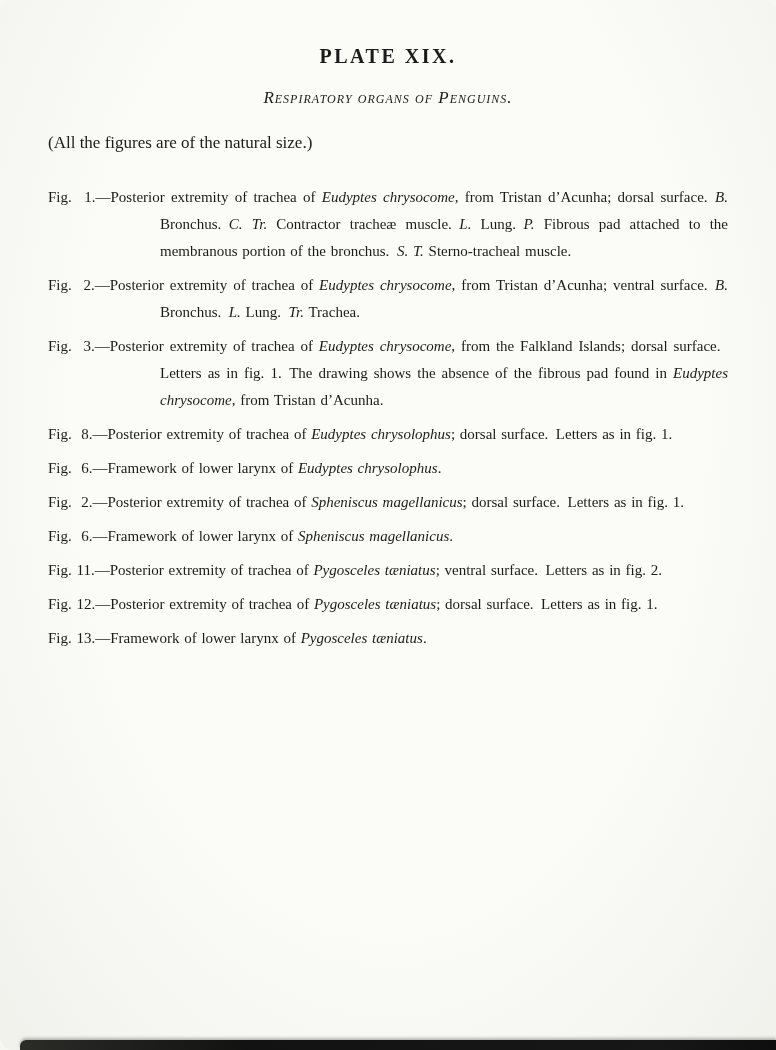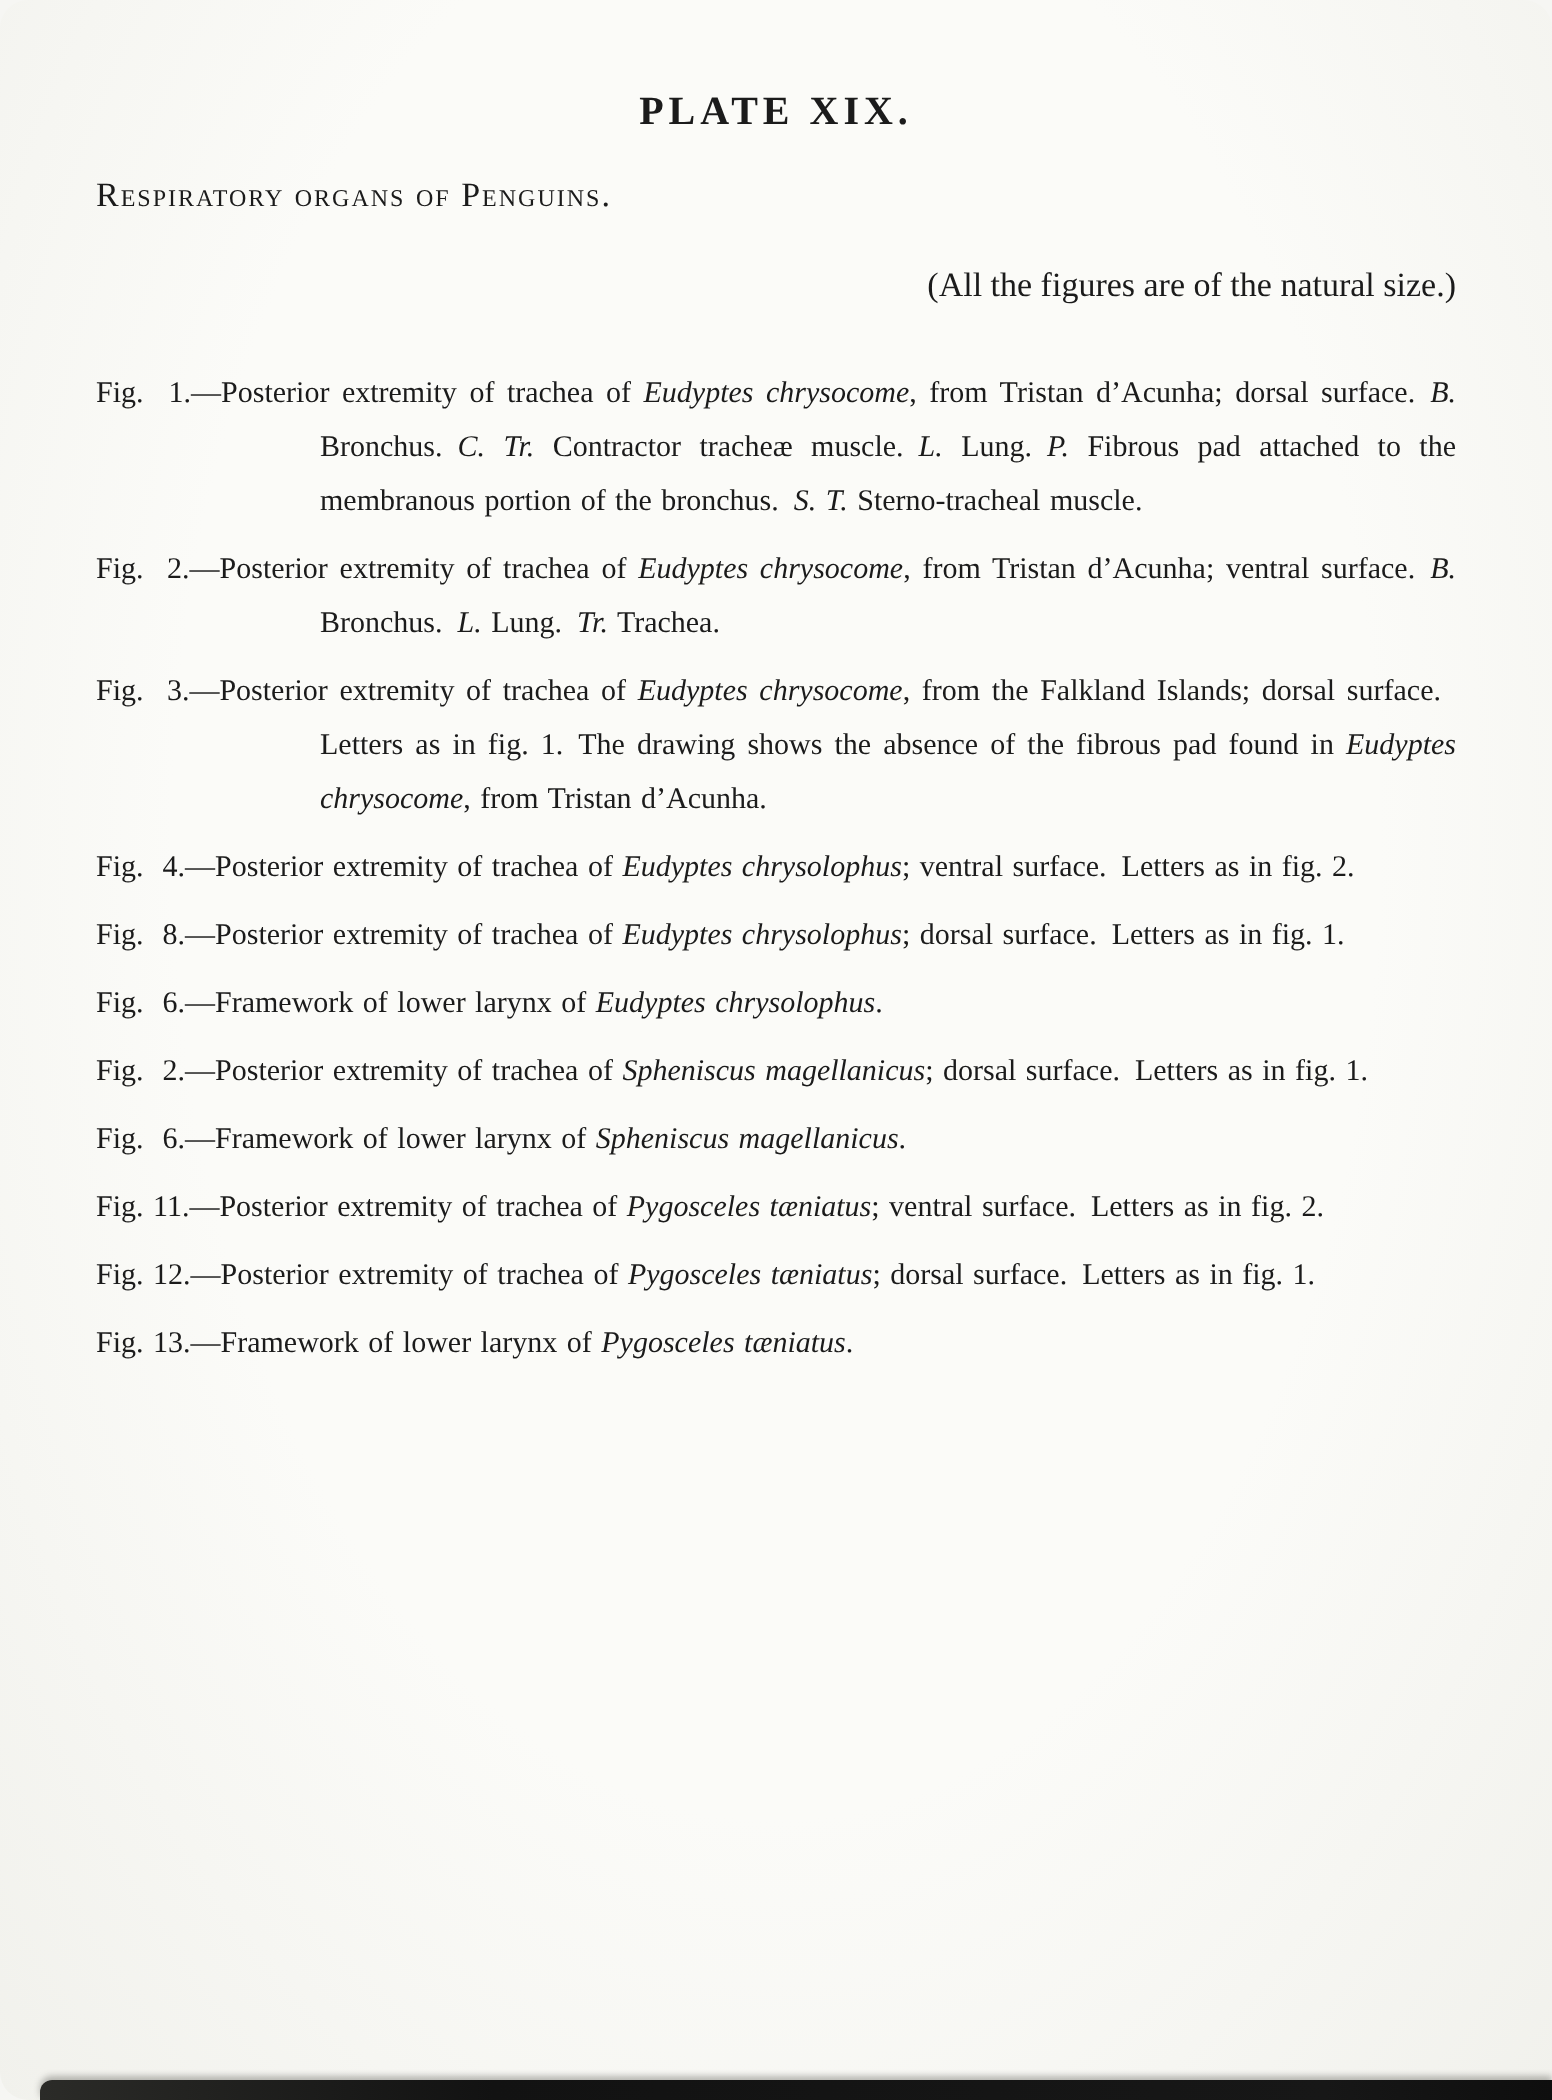--- a/index.html
+++ b/index.html
@@ -25,28 +25,30 @@
   }
   .title {
     text-align: center;
     font-size: 20px;
     line-height: 24px;
     letter-spacing: 2.5px;
     font-weight: 600;
     margin: 0 0 20px 0;
   }
   .subtitle {
+    text-align: center;
     font-variant: small-caps;
     font-size: 17px;
     line-height: 20px;
     letter-spacing: 1px;
     margin: 0 0 24px 0;
+    font-style: italic;
   }
   .note {
-    text-align: right;
+    text-align: left;
     font-size: 17px;
     line-height: 22px;
     margin: 0 0 30px 0;
   }
   .figures {
     display: block;
   }
   .entry {
     margin: 0 0 7px 0;
     padding-left: 112px;
@@ -79,21 +81,20 @@
 <div class="page">
   <header>
     <div class="title">PLATE XIX.</div>
     <div class="subtitle">Respiratory organs of Penguins.</div>
     <div class="note">(All the figures are of the natural size.)</div>
   </header>
   <main class="figures">
       <p class="entry"><span class="fig-label">Fig.  1.</span><span class="rm">—Posterior extremity of trachea of </span><span class="it">Eudyptes chrysocome</span><span class="rm">, from Tristan d’Acunha; dorsal surface. </span><span class="it">B.</span><span class="rm"> Bronchus. </span><span class="it">C. Tr.</span><span class="rm"> Contractor tracheæ muscle. </span><span class="it">L.</span><span class="rm"> Lung. </span><span class="it">P.</span><span class="rm"> Fibrous pad attached to the membranous portion of the bronchus. </span><span class="it">S. T.</span><span class="rm"> Sterno-tracheal muscle.</span></p>
       <p class="entry"><span class="fig-label">Fig.  2.</span><span class="rm">—Posterior extremity of trachea of </span><span class="it">Eudyptes chrysocome</span><span class="rm">, from Tristan d’Acunha; ventral surface. </span><span class="it">B.</span><span class="rm"> Bronchus. </span><span class="it">L.</span><span class="rm"> Lung. </span><span class="it">Tr.</span><span class="rm"> Trachea.</span></p>
       <p class="entry"><span class="fig-label">Fig.  3.</span><span class="rm">—Posterior extremity of trachea of </span><span class="it">Eudyptes chrysocome</span><span class="rm">, from the Falkland Islands; dorsal surface. Letters as in fig. 1. The drawing shows the absence of the fibrous pad found in </span><span class="it">Eudyptes chrysocome</span><span class="rm">, from Tristan d’Acunha.</span></p>
-      <p class="entry"><span class="fig-label">Fig.  4.</span><span class="rm">—Posterior extremity of trachea of </span><span class="it">Eudyptes chrysolophus</span><span class="rm">; ventral surface. Letters as in fig. 2.</span></p>
       <p class="entry"><span class="fig-label">Fig.  8.</span><span class="rm">—Posterior extremity of trachea of </span><span class="it">Eudyptes chrysolophus</span><span class="rm">; dorsal surface. Letters as in fig. 1.</span></p>
       <p class="entry"><span class="fig-label">Fig.  6.</span><span class="rm">—Framework of lower larynx of </span><span class="it">Eudyptes chrysolophus</span><span class="rm">.</span></p>
       <p class="entry"><span class="fig-label">Fig.  2.</span><span class="rm">—Posterior extremity of trachea of </span><span class="it">Spheniscus magellanicus</span><span class="rm">; dorsal surface. Letters as in fig. 1.</span></p>
       <p class="entry"><span class="fig-label">Fig.  6.</span><span class="rm">—Framework of lower larynx of </span><span class="it">Spheniscus magellanicus</span><span class="rm">.</span></p>
       <p class="entry"><span class="fig-label">Fig. 11.</span><span class="rm">—Posterior extremity of trachea of </span><span class="it">Pygosceles tæniatus</span><span class="rm">; ventral surface. Letters as in fig. 2.</span></p>
       <p class="entry"><span class="fig-label">Fig. 12.</span><span class="rm">—Posterior extremity of trachea of </span><span class="it">Pygosceles tæniatus</span><span class="rm">; dorsal surface. Letters as in fig. 1.</span></p>
       <p class="entry"><span class="fig-label">Fig. 13.</span><span class="rm">—Framework of lower larynx of </span><span class="it">Pygosceles tæniatus</span><span class="rm">.</span></p>
     </main>
   <div class="scan-bar"></div>
 </div>

